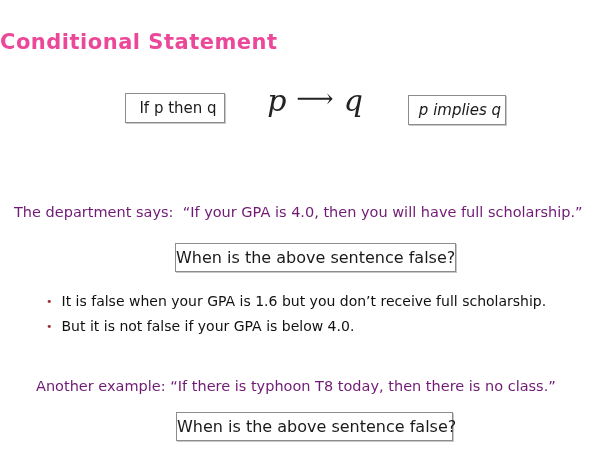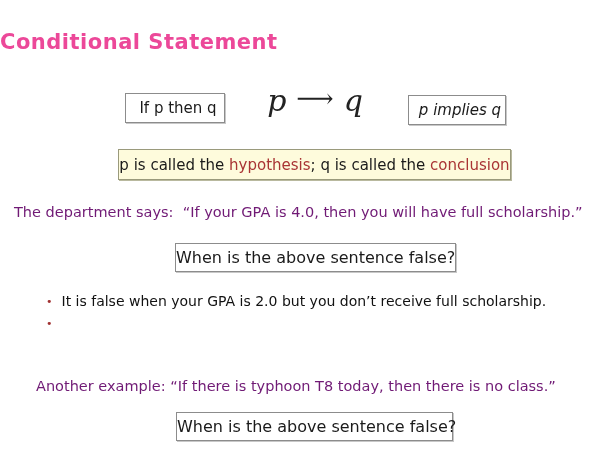--- a/index.html
+++ b/index.html
@@ -114,37 +114,35 @@
   <div class="formula">
     <span class="var">p</span>
     <span class="arrow">⟶</span>
     <span class="var">q</span>
   </div>
 
   <div class="label-box box-implies">
     <span>p implies q</span>
   </div>
 
-  <div class="definition-box">
-    <span>p is called the </span><span class="red">hypothesis</span><span>; q is called the </span><span class="red">conclusion</span>
-  </div>
 
   <div class="statement statement-1">The department says:  “If your GPA is 4.0, then you will have full scholarship.”</div>
 
   <div class="question-box question-box-1">
     <span>When is the above sentence false?</span>
   </div>
 
   <div class="bullet-list">
     <div class="bullet-item">
       <span class="bullet-dot">•</span>
-      <span>It is false when your GPA is 2.0 but you don’t receive full scholarship.</span>
+      <span>It is false when your GPA is 1.6 but you don’t receive full scholarship.</span>
     </div>
     <div class="bullet-item">
       <span class="bullet-dot">•</span>
+      <span>But it is not false if your GPA is below 4.0.</span>
     </div>
   </div>
 
   <div class="statement statement-2">Another example: “If there is typhoon T8 today, then there is no class.”</div>
 
   <div class="question-box question-box-2">
     <span>When is the above sentence false?</span>
   </div>
 
 </div>

